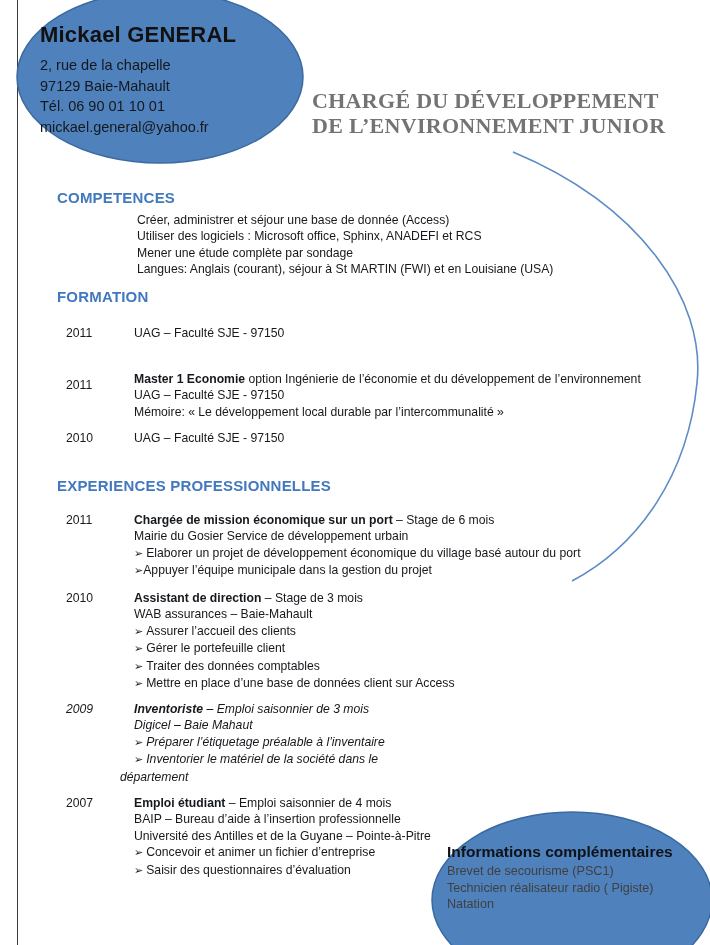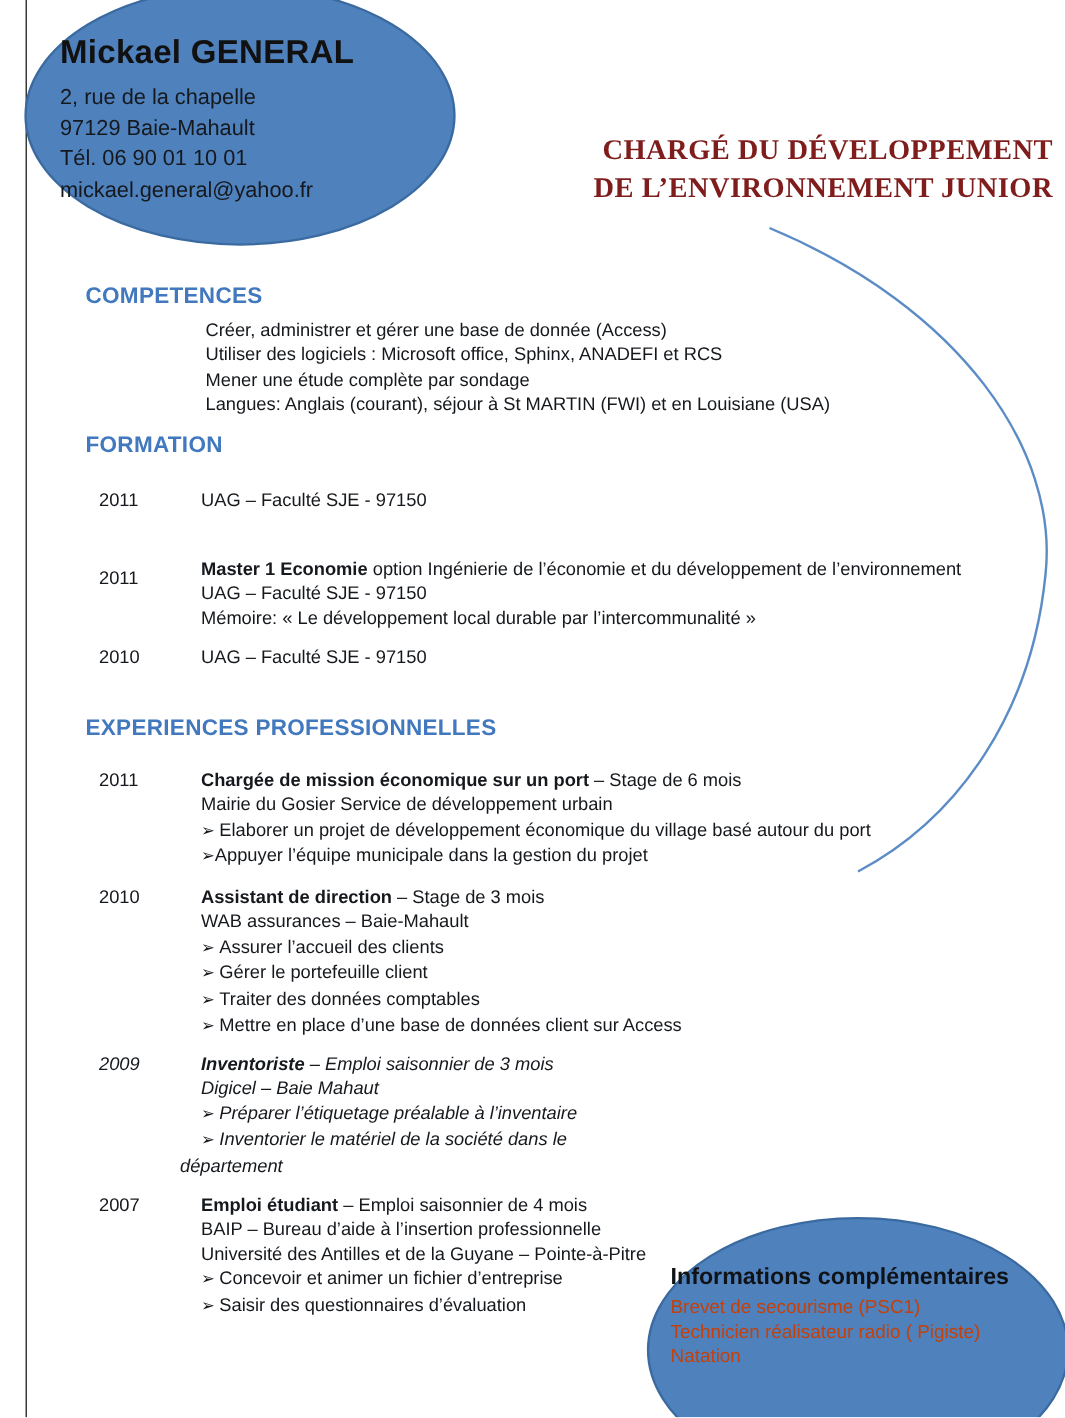--- a/index.html
+++ b/index.html
@@ -59,26 +59,26 @@
     line-height: 20.5px;
     white-space: nowrap;
   }
 
   
   .job-title {
     position: absolute;
     left: 312px;
     top: 88px;
     width: 390px;
-    text-align: right;
+    text-align: left;
     font-family: "Liberation Serif", serif;
     font-weight: bold;
-    font-size: 19px;
+    font-size: 22px;
     line-height: 25px;
-    color: #7f1d1d;
+    color: #737373;
     letter-spacing: 0.3px;
   }
   .job-title .l2 { display: block; }
 
   
   .content {
     position: absolute;
     left: 0;
     top: 0;
     width: 710px;
@@ -139,21 +139,21 @@
   .info-title {
     font-size: 15.5px;
     font-weight: bold;
     color: #0f1216;
     margin-bottom: 2px;
     white-space: nowrap;
   }
   .info-line {
     font-size: 12.6px;
     line-height: 16.5px;
-    color: #c2410c;
+    color: #404040;
     white-space: nowrap;
   }
 </style>
 </head>
 <body>
 
 <div id="page">
 
   <div class="page-border-left"></div>
 
@@ -177,21 +177,21 @@
   <div class="job-title">
     <span class="l1">CHARGÉ DU DÉVELOPPEMENT</span>
     <span class="l2">DE L’ENVIRONNEMENT JUNIOR</span>
   </div>
 
   <div class="content">
 
     <div class="section-head" style="left:57px; top:189px;">COMPETENCES</div>
 
     <div class="skills">
-      <div>Créer, administrer et gérer une base de donnée (Access)</div>
+      <div>Créer, administrer et séjour une base de donnée (Access)</div>
       <div>Utiliser des logiciels : Microsoft office, Sphinx, ANADEFI et RCS</div>
       <div>Mener une étude complète par sondage</div>
       <div>Langues: Anglais (courant), séjour à St MARTIN (FWI) et en Louisiane (USA)</div>
     </div>
 
     <div class="section-head" style="left:57px; top:288px;">FORMATION</div>
 
     <div class="entry" style="left:66px; top:325px; width:620px;">
       <span class="year">2011</span>
       <div class="body">

